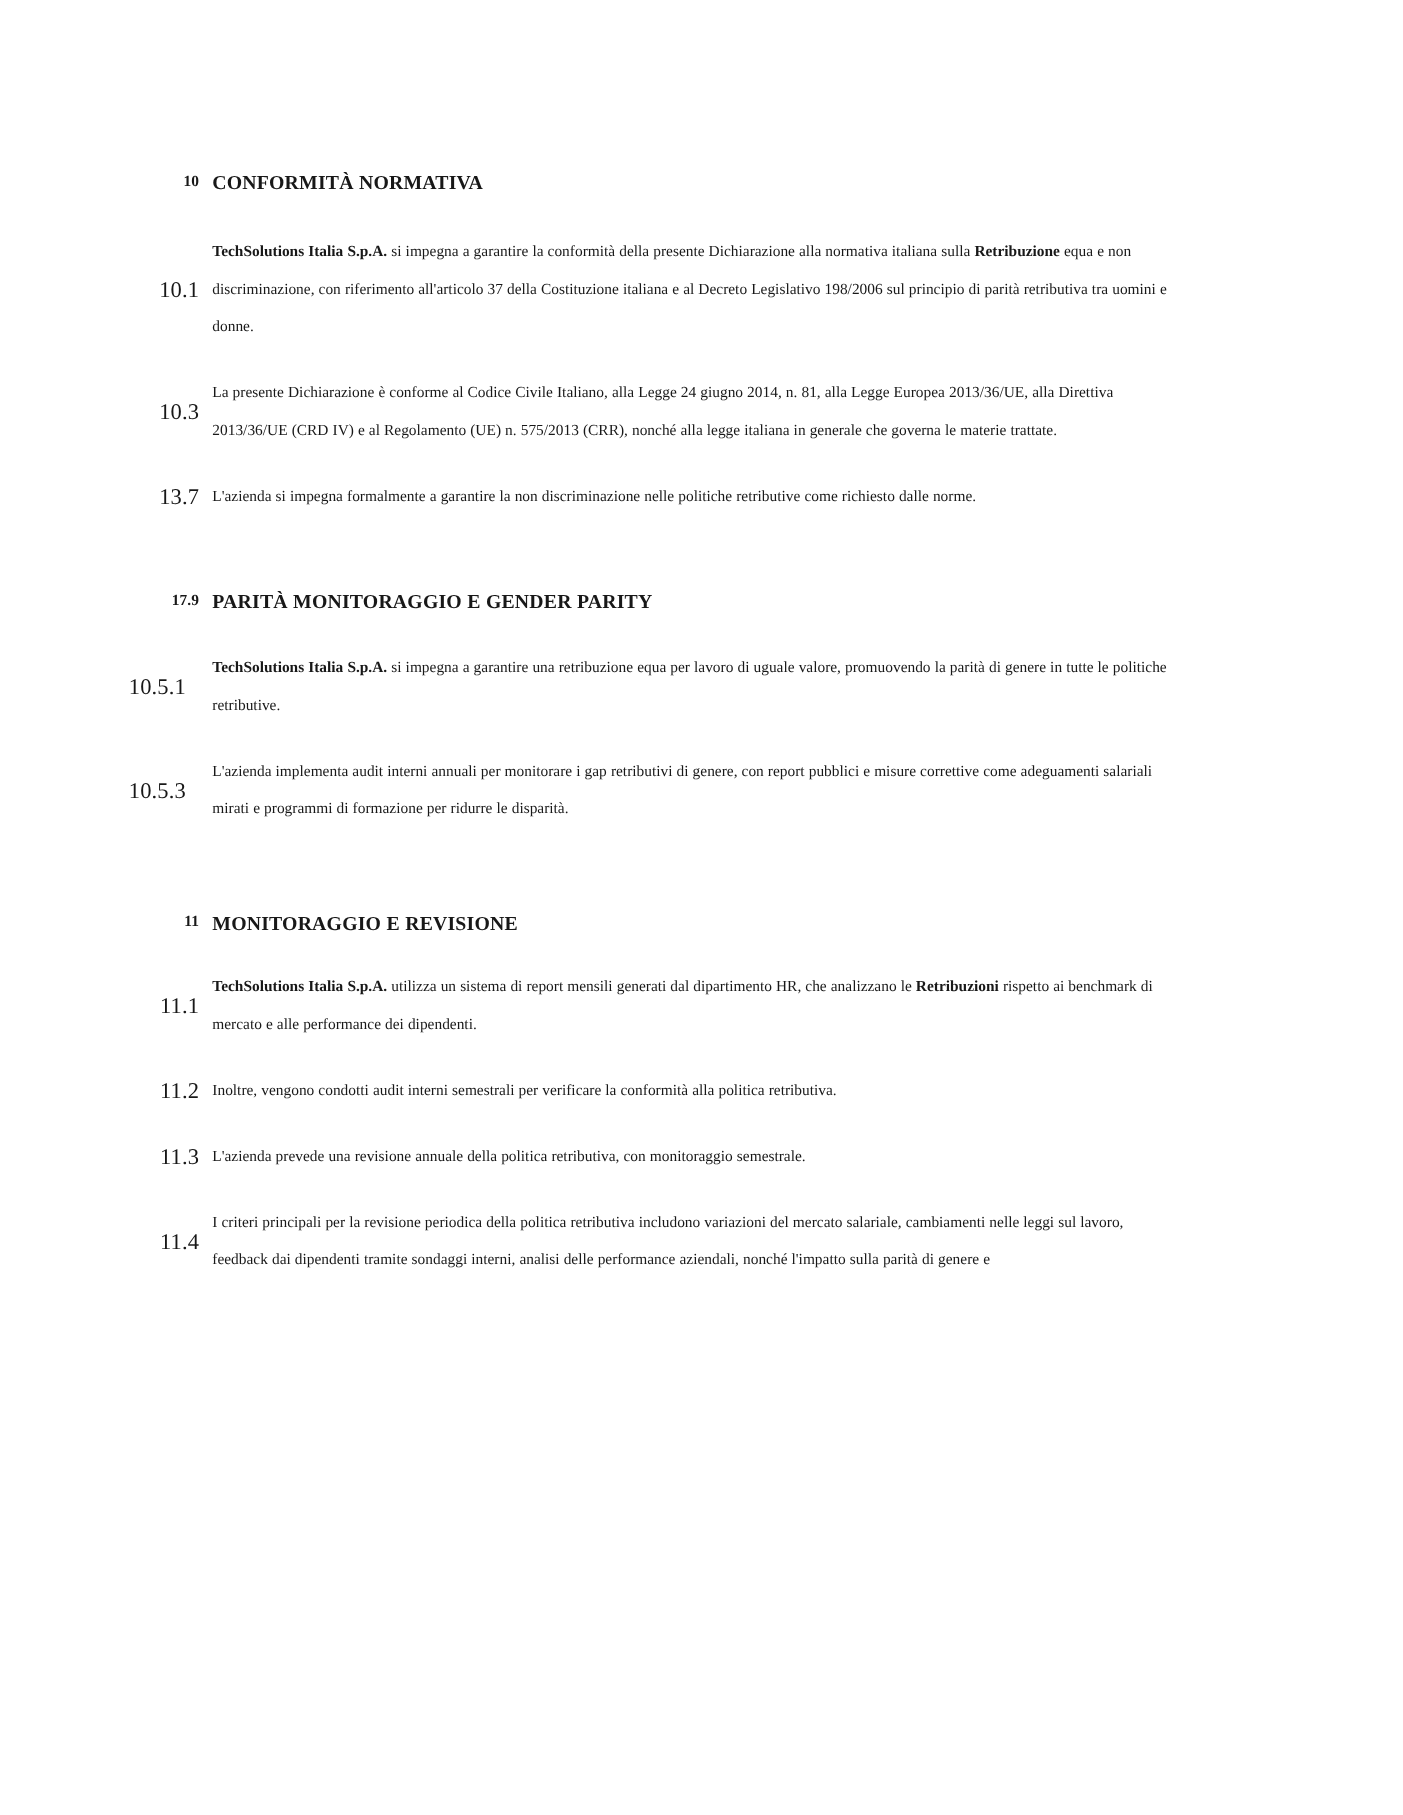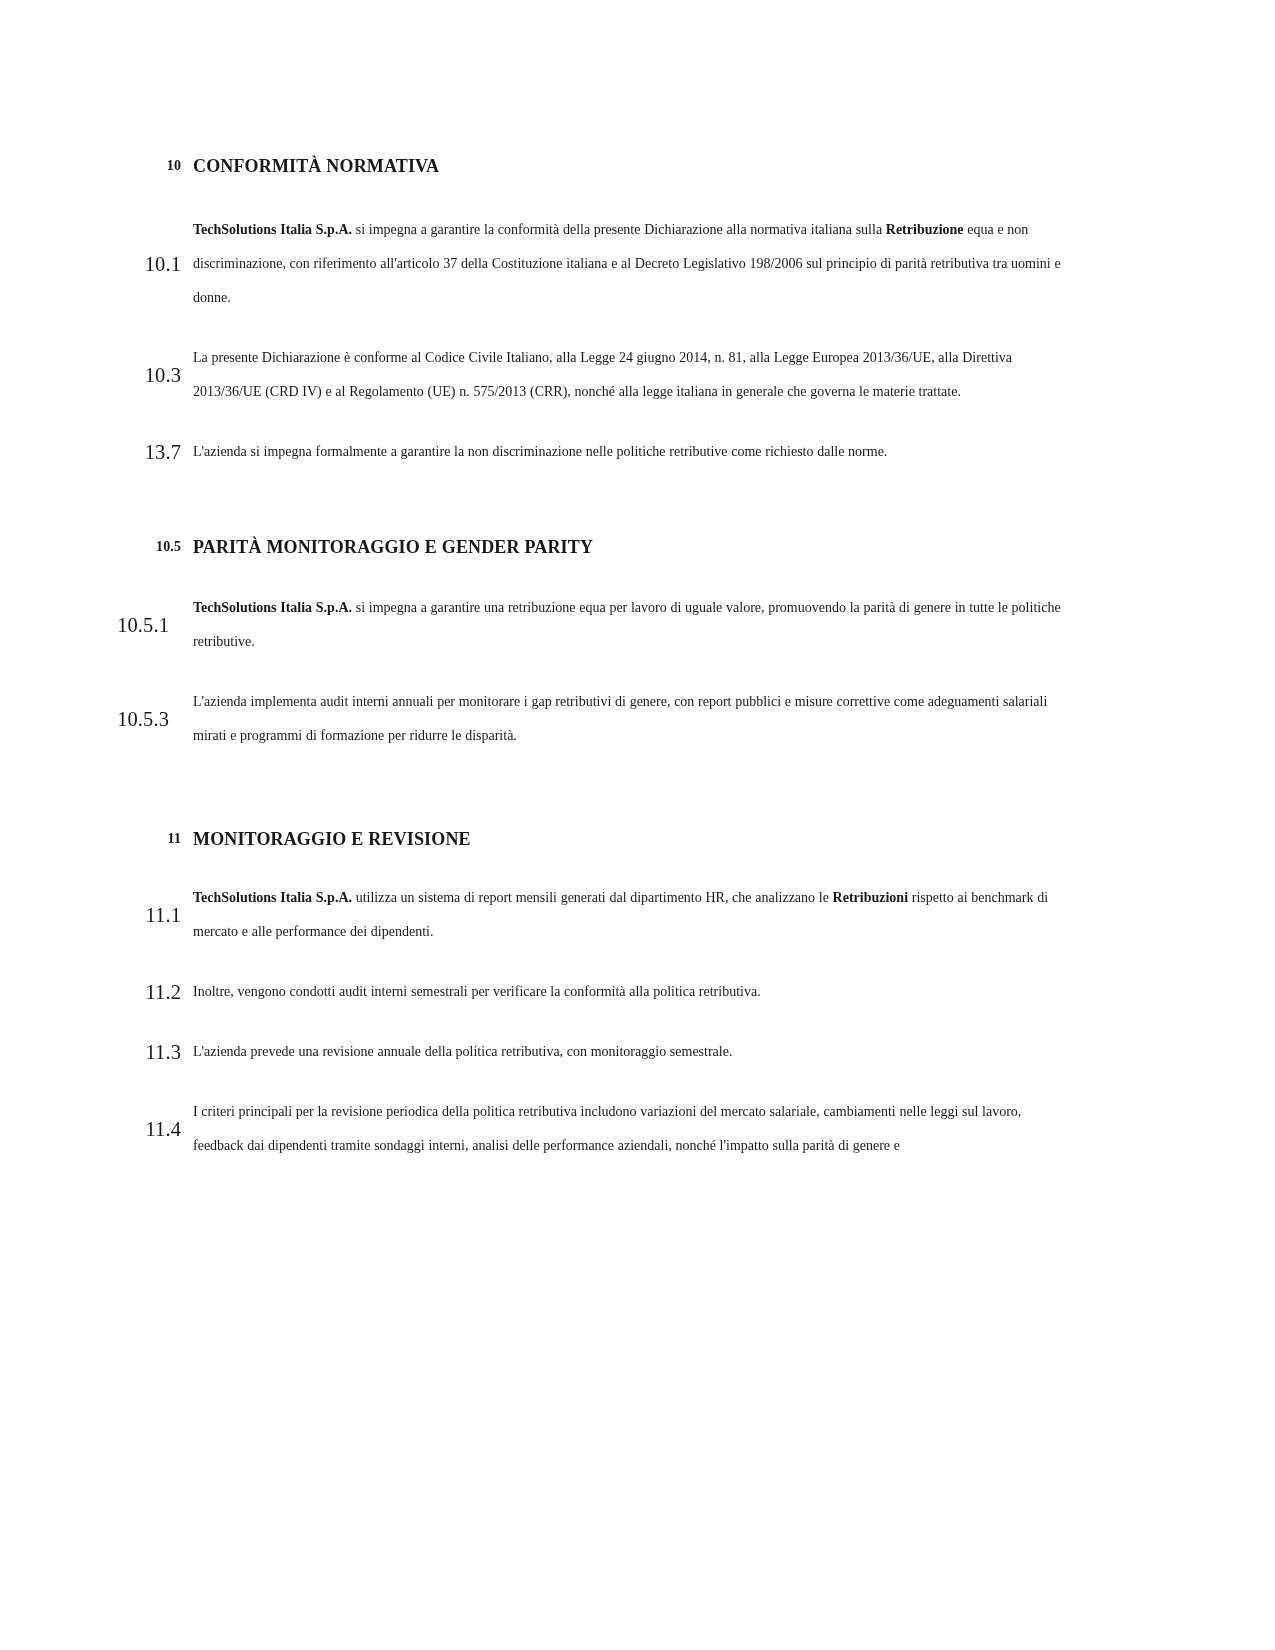--- a/index.html
+++ b/index.html
@@ -103,21 +103,21 @@
       </div>
       <div class="clause">
         <div class="clause-num">10.3</div>
         <div class="clause-body"><span>La presente Dichiarazione è conforme al Codice Civile Italiano, alla Legge 24 giugno 2014, n. 81, alla Legge Europea 2013/36/UE, alla Direttiva 2013/36/UE (CRD IV) e al Regolamento (UE) n. 575/2013 (CRR), nonché alla legge italiana in generale che governa le materie trattate.</span></div>
       </div>
       <div class="clause">
         <div class="clause-num">13.7</div>
         <div class="clause-body"><span>L'azienda si impegna formalmente a garantire la non discriminazione nelle politiche retributive come richiesto dalle norme.</span></div>
       </div>
       <div class="heading gap-before-section heading-105">
-        <div class="clause-num">10.5</div>
+        <div class="clause-num">17.9</div>
         <div class="clause-body">PARITÀ MONITORAGGIO E GENDER PARITY</div>
       </div>
       <div class="clause lvl3">
         <div class="clause-num">10.5.1</div>
         <div class="clause-body"><strong>TechSolutions Italia S.p.A.</strong><span> si impegna a garantire una retribuzione equa per lavoro di uguale valore, promuovendo la parità di genere in tutte le politiche retributive.</span></div>
       </div>
       <div class="clause lvl3">
         <div class="clause-num">10.5.3</div>
         <div class="clause-body"><span>L'azienda implementa audit interni annuali per monitorare i gap retributivi di genere, con report pubblici e misure correttive come adeguamenti salariali mirati e programmi di formazione per ridurre le disparità.</span></div>
       </div>

